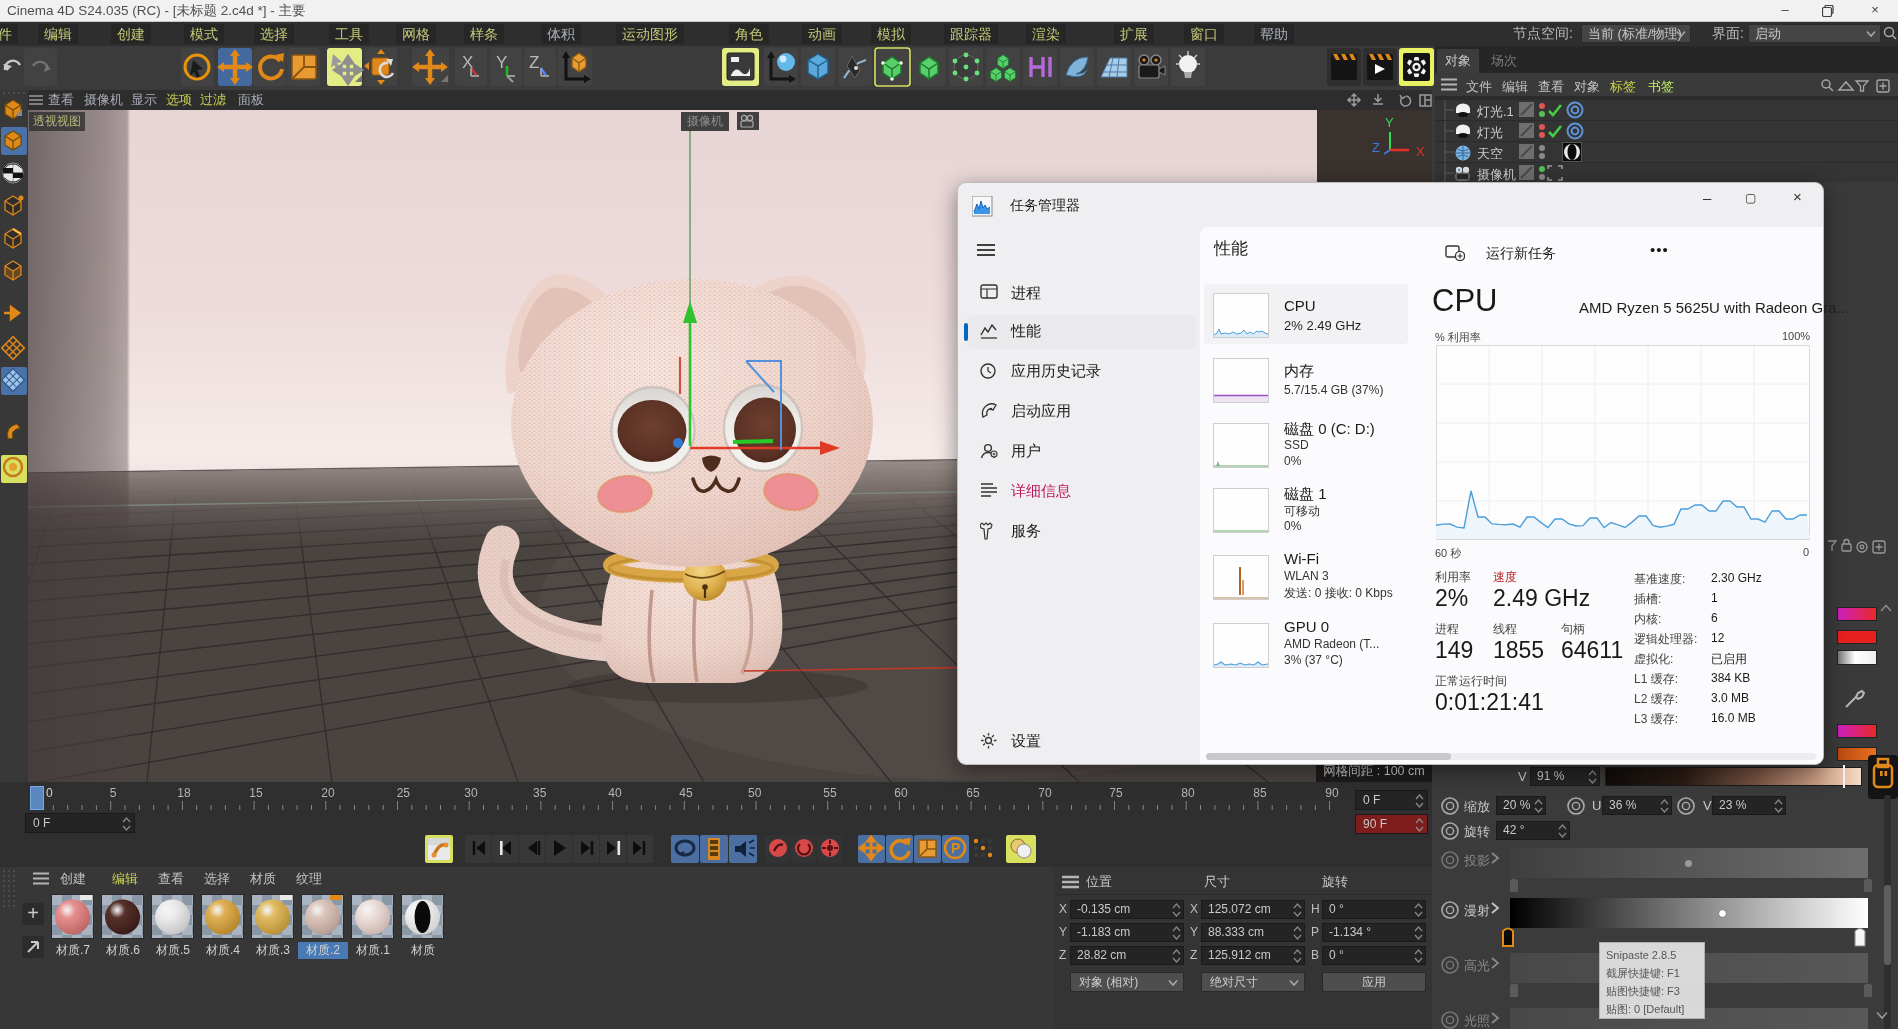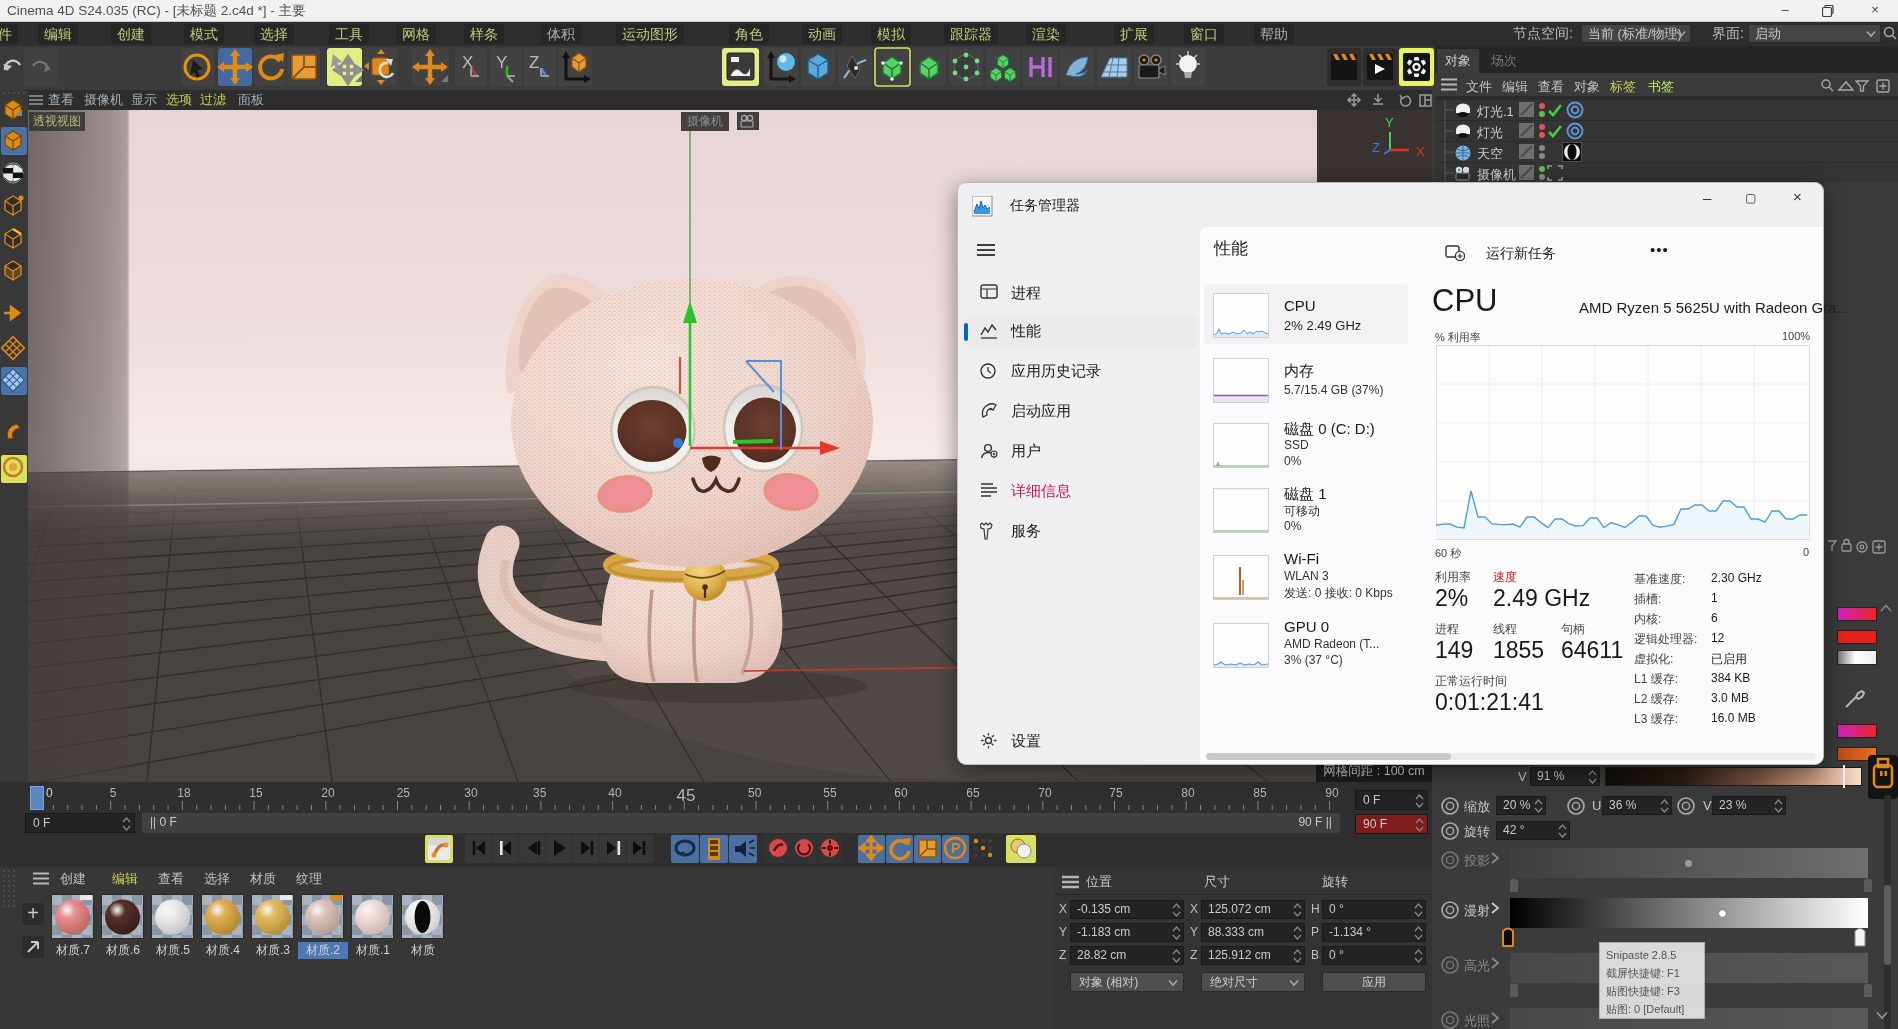--- a/index.html
+++ b/index.html
@@ -661,21 +661,21 @@
 <div class="ab" id="timeline">
     <span style="position:absolute;left:31px;top:4px;width:20px;text-align:center;font-size:12px;color:#b5b5b5">0</span>
     <span style="position:absolute;left:103px;top:4px;width:20px;text-align:center;font-size:12px;color:#b5b5b5">5</span>
     <span style="position:absolute;left:174px;top:4px;width:20px;text-align:center;font-size:12px;color:#b5b5b5">18</span>
     <span style="position:absolute;left:246px;top:4px;width:20px;text-align:center;font-size:12px;color:#b5b5b5">15</span>
     <span style="position:absolute;left:318px;top:4px;width:20px;text-align:center;font-size:12px;color:#b5b5b5">20</span>
     <span style="position:absolute;left:390px;top:4px;width:20px;text-align:right;font-size:12px;color:#b5b5b5">25</span>
     <span style="position:absolute;left:461px;top:4px;width:20px;text-align:center;font-size:12px;color:#b5b5b5">30</span>
     <span style="position:absolute;left:533px;top:4px;width:20px;text-align:left;font-size:12px;color:#b5b5b5">35</span>
     <span style="position:absolute;left:605px;top:4px;width:20px;text-align:center;font-size:12px;color:#b5b5b5">40</span>
-    <span style="position:absolute;left:676px;top:4px;width:20px;text-align:center;font-size:17px;color:#b5b5b5">45</span>
+    <span style="position:absolute;left:676px;top:4px;width:20px;text-align:center;font-size:12px;color:#b5b5b5">45</span>
     <span style="position:absolute;left:748px;top:4px;width:20px;text-align:left;font-size:12px;color:#b5b5b5">50</span>
     <span style="position:absolute;left:820px;top:4px;width:20px;text-align:center;font-size:12px;color:#b5b5b5">55</span>
     <span style="position:absolute;left:891px;top:4px;width:20px;text-align:center;font-size:12px;color:#b5b5b5">60</span>
     <span style="position:absolute;left:963px;top:4px;width:20px;text-align:center;font-size:12px;color:#b5b5b5">65</span>
     <span style="position:absolute;left:1035px;top:4px;width:20px;text-align:center;font-size:12px;color:#b5b5b5">70</span>
     <span style="position:absolute;left:1106px;top:4px;width:20px;text-align:center;font-size:12px;color:#b5b5b5">75</span>
     <span style="position:absolute;left:1178px;top:4px;width:20px;text-align:center;font-size:12px;color:#b5b5b5">80</span>
     <span style="position:absolute;left:1250px;top:4px;width:20px;text-align:center;font-size:12px;color:#b5b5b5">85</span>
     <span style="position:absolute;left:1322px;top:4px;width:20px;text-align:center;font-size:12px;color:#b5b5b5">90</span>
     <svg style="position:absolute;left:0;top:0" width="1345" height="29">
@@ -770,24 +770,20 @@
       <line x1="1300.9" y1="23" x2="1300.9" y2="28" stroke="#848484" stroke-width="1"></line>
       <line x1="1315.3" y1="23" x2="1315.3" y2="28" stroke="#848484" stroke-width="1"></line>
       <line x1="1329.6" y1="19" x2="1329.6" y2="28" stroke="#848484" stroke-width="1"></line>
     </svg>
     <div style="position:absolute;left:30px;top:4px;width:14px;height:24px;background:#5a87c0;border:1px solid #7aa8e0"></div>
     <span style="position:absolute;left:46px;top:4px;font-size:12px;color:#d5d5d5">0</span>
     <div style="position:absolute;left:25px;top:31px;width:110px;height:20px;background:#242424;border:1px solid #1a1a1a;color:#c9c9c9;font-size:12px;line-height:18px;padding-left:7px">0 F<svg style="position:absolute;right:3px;top:3px" width="9" height="14">
         <path d="M1 5 L4.5 1 L8 5" fill="none" stroke="#888" stroke-width="1.3"></path>
         <path d="M1 9 L4.5 13 L8 9" fill="none" stroke="#888" stroke-width="1.3"></path>
       </svg></div>
-    <div style="position:absolute;left:142px;top:31px;width:1198px;height:20px;background:#404040;border-radius:2px;color:#c9c9c9;font-size:12px">
-      <span style="position:absolute;left:8px;top:2px">|| 0 F</span>
-      <span style="position:absolute;right:8px;top:2px">90 F ||</span>
-    </div>
     <div style="position:absolute;left:1355px;top:8px;width:73px;height:20px;background:#242424;border:1px solid #1a1a1a;color:#c9c9c9;font-size:12px;line-height:18px;padding-left:7px">0 F<svg style="position:absolute;right:3px;top:3px" width="9" height="14">
         <path d="M1 5 L4.5 1 L8 5" fill="none" stroke="#888" stroke-width="1.3"></path>
         <path d="M1 9 L4.5 13 L8 9" fill="none" stroke="#888" stroke-width="1.3"></path>
       </svg></div>
     <div style="position:absolute;left:1355px;top:32px;width:73px;height:20px;background:#7f1d1d;border:1px solid #1a1a1a;color:#c9c9c9;font-size:12px;line-height:18px;padding-left:7px">90 F<svg style="position:absolute;right:3px;top:3px" width="9" height="14">
         <path d="M1 5 L4.5 1 L8 5" fill="none" stroke="#888" stroke-width="1.3"></path>
         <path d="M1 9 L4.5 13 L8 9" fill="none" stroke="#888" stroke-width="1.3"></path>
       </svg></div>
     <div style="position:absolute;left:425px;top:53px;width:28px;height:28px;background:#d8e060;border-radius:2px"><svg width="28" height="28">
         <rect x="3" y="3" width="22" height="22" rx="2" fill="#e9e9e9"></rect>

